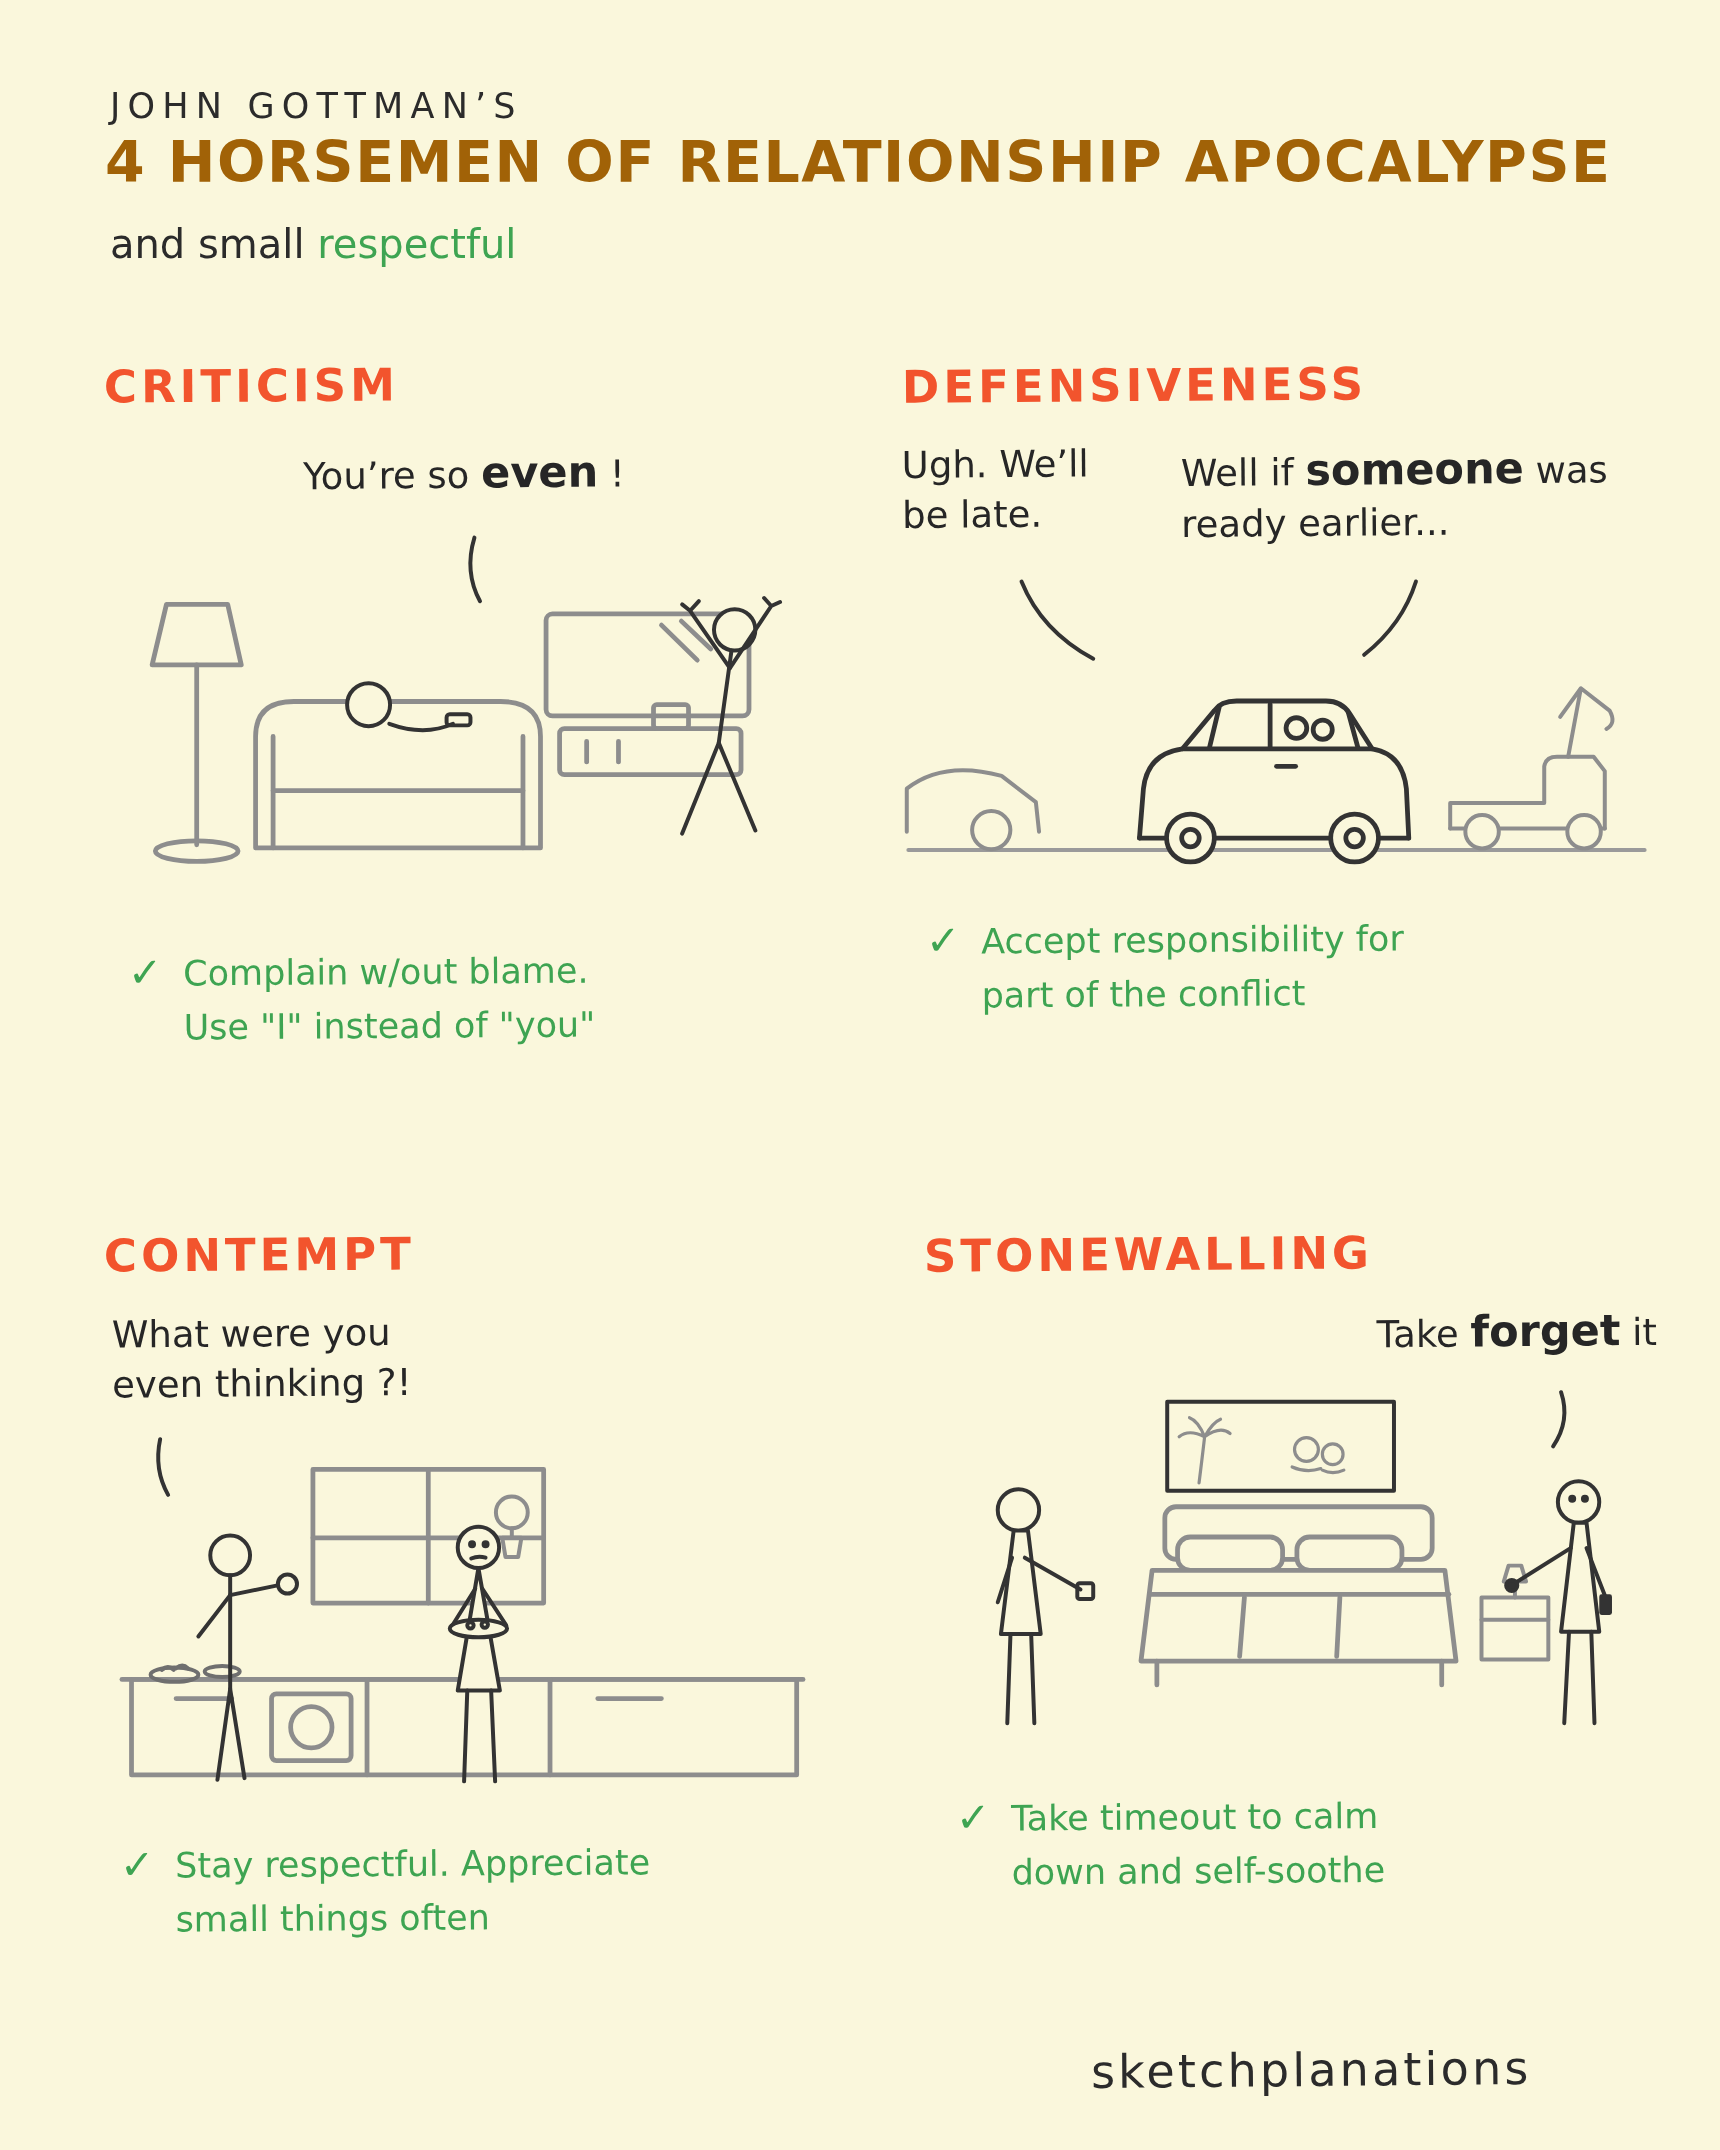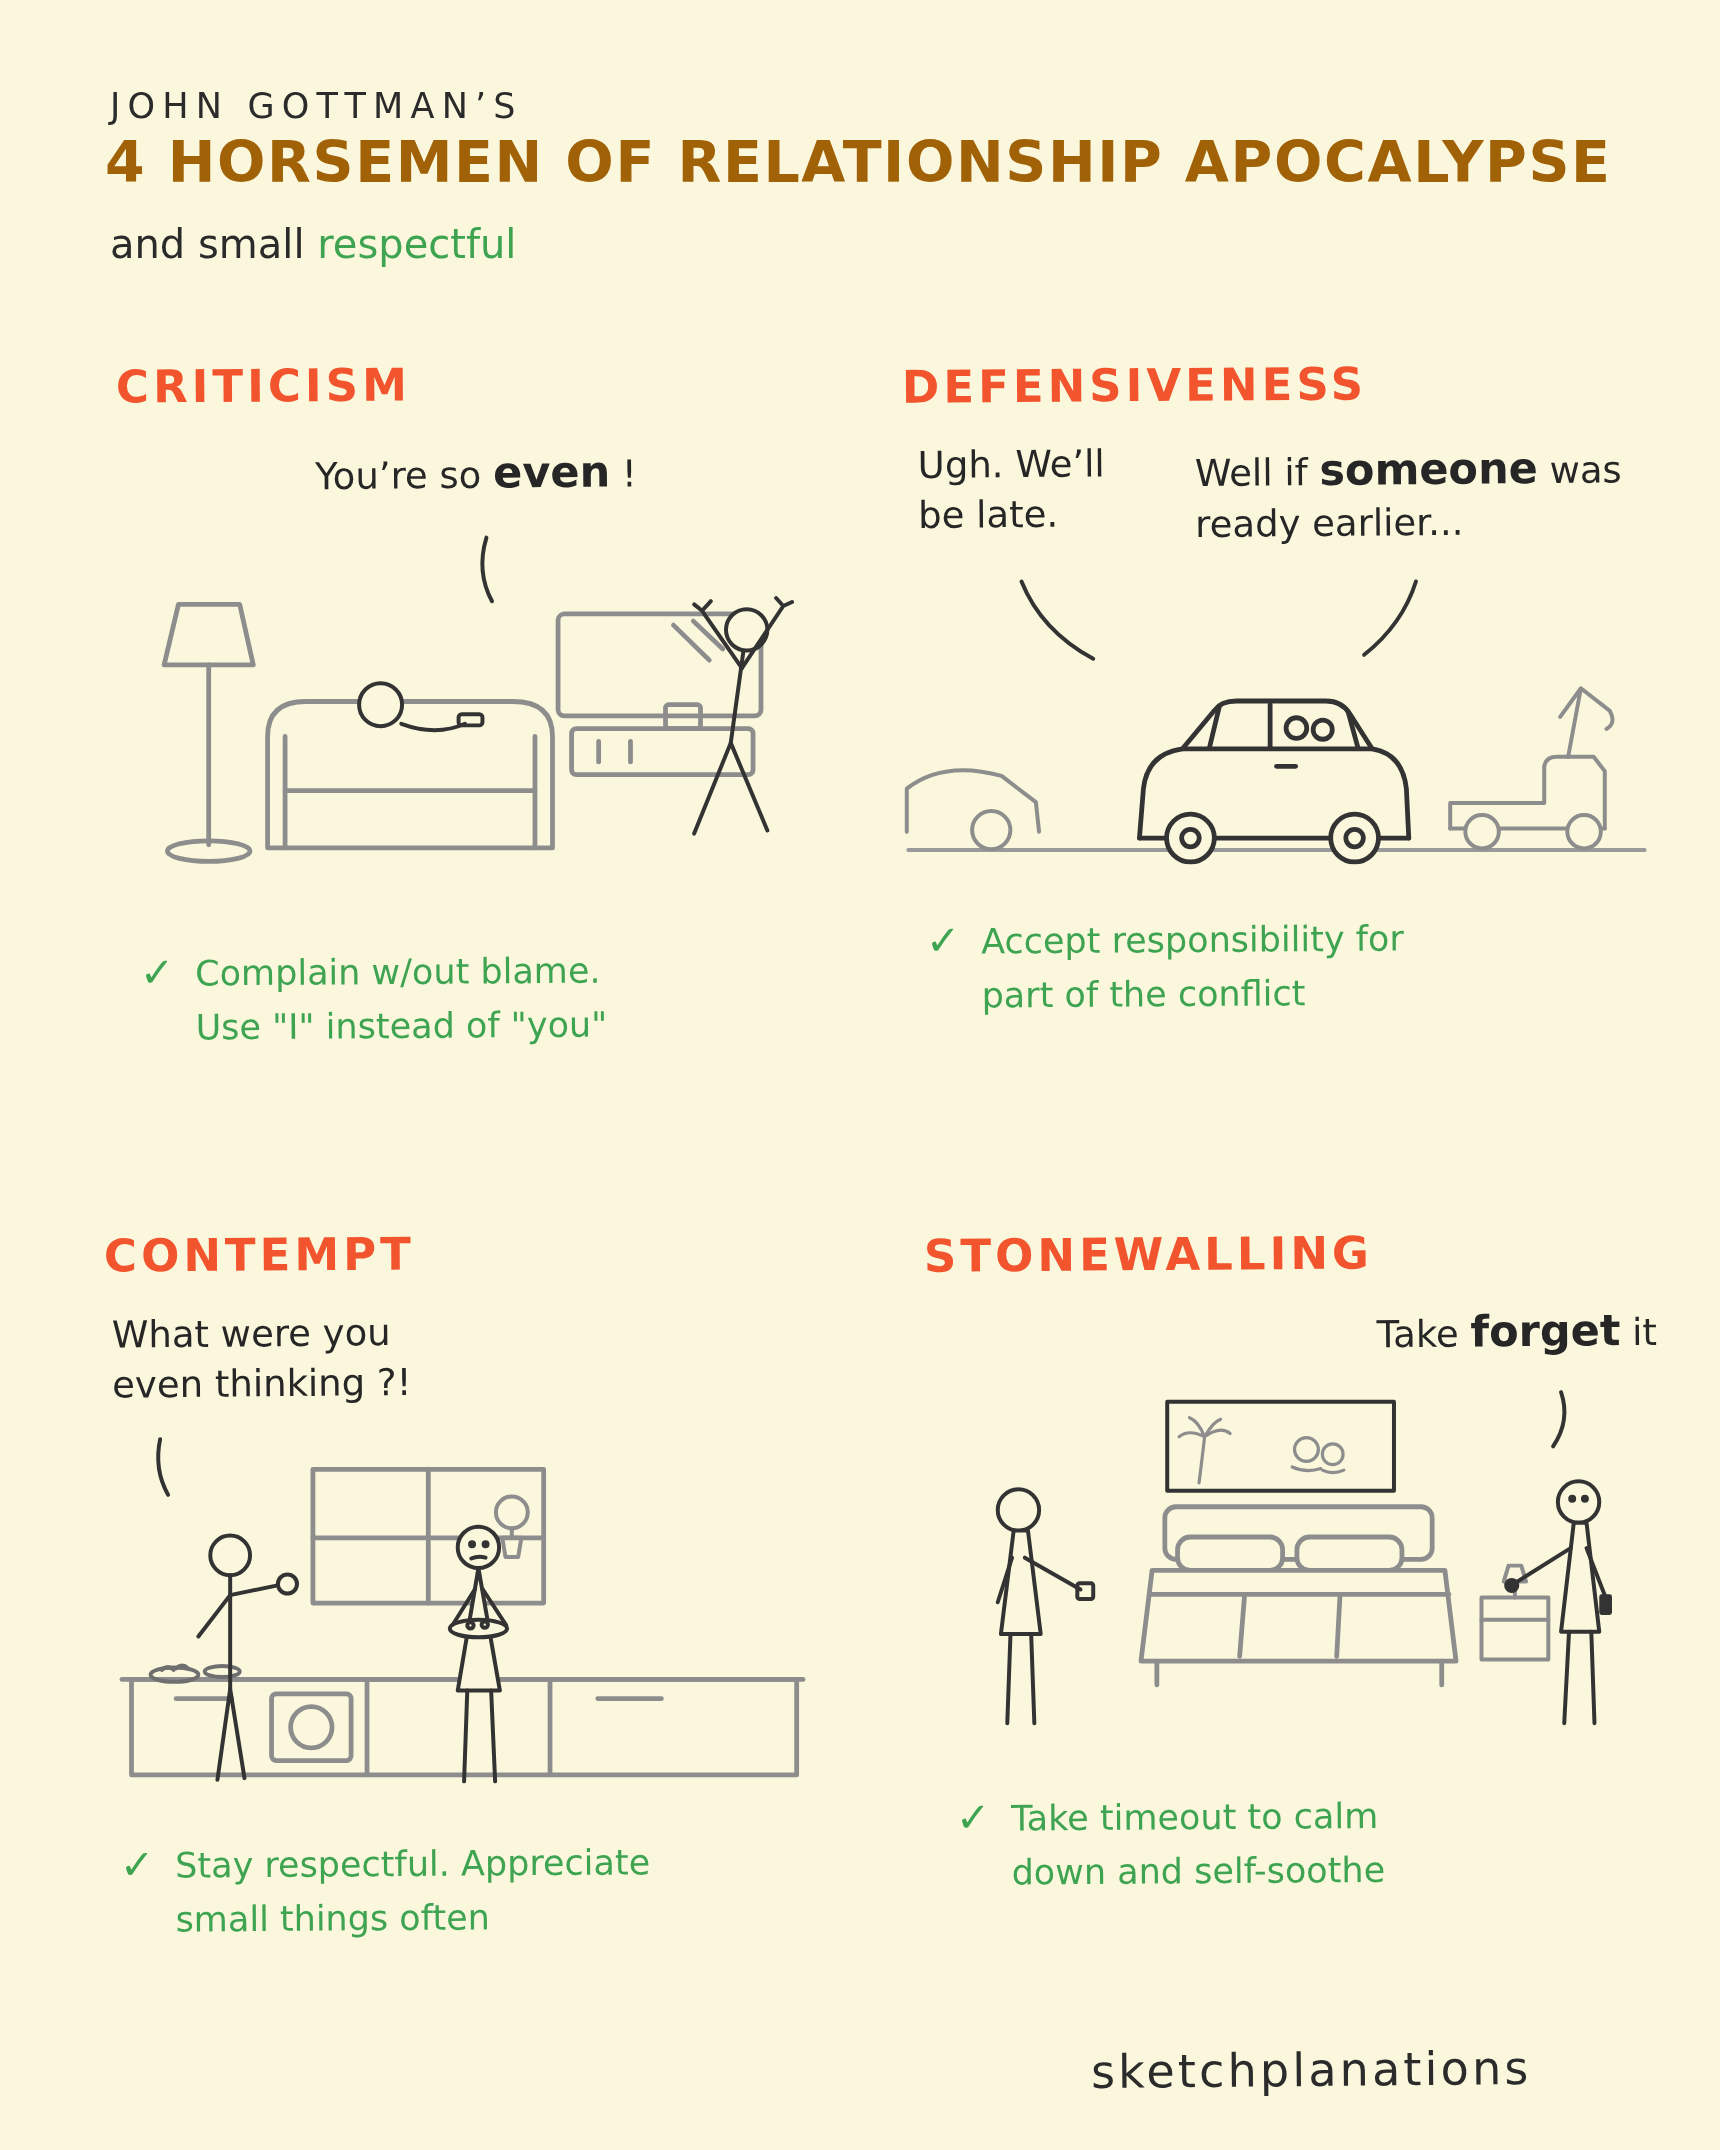--- a/index.html
+++ b/index.html
@@ -9,31 +9,31 @@
     font-family:"DejaVu Sans", sans-serif; color:#2B2B2B;padding-left:31px;
   }
   
   .kicker { position:absolute; left:110px; top:86px; font-size:35px; letter-spacing:7.2px; color:#2B2B2B; }
   .title  { position:absolute; left:105px; top:129px; font-size:57px; font-weight:bold; letter-spacing:1.6px; color:#a16207; white-space:nowrap; }
   .subtitle { position:absolute; left:110px; top:221px; font-size:40px; color:#2B2B2B; }
   .subtitle .hl { color:#3EA452; }
 
   
   .section { position:absolute; }
-  .sec-criticism     { left:116px;  top:358px;  width:741px; }
+  .sec-criticism     { left:104px;  top:358px;  width:741px; }
   .sec-defensiveness { left:902px; top:358px;  width:765px; }
   .sec-contempt      { left:104px;  top:1227px; width:741px; }
   .sec-stonewalling  { left:924px; top:1227px; width:765px; }
 
   .heading { font-size:45px; font-weight:bold; letter-spacing:4px; color:#F2542D; transform:rotate(-0.4deg); }
 
   .speech { font-size:37px; color:#262626; line-height:1.35; transform:rotate(-0.5deg); }
   .speech .bold { font-size:43px; font-weight:bold; }
   .speech-criticism  { margin:32px 0 0 199px; width:494px; }
-  .speech-row { display:flex; gap:64px; margin-top:29px;margin-left:16px; }
+  .speech-row { display:flex; gap:64px; margin-top:29px; }
   .speech-def-left  { width:215px; }
   .speech-def-right { width:478px; }
   .speech-contempt { margin:29px 0 0 8px; width:366px; }
   .speech-stonewalling { margin:24px 32px 0 0; text-align:right; }
 
   .illustration { display:block; margin-top:27px; }
 
   .antidote { display:flex; align-items:flex-start; gap:21px; margin-top:35px;
               font-size:35px; line-height:1.55; color:#3EA452; transform:rotate(-0.4deg); }
   .antidote .check { font-size:41px; line-height:1.3; }

